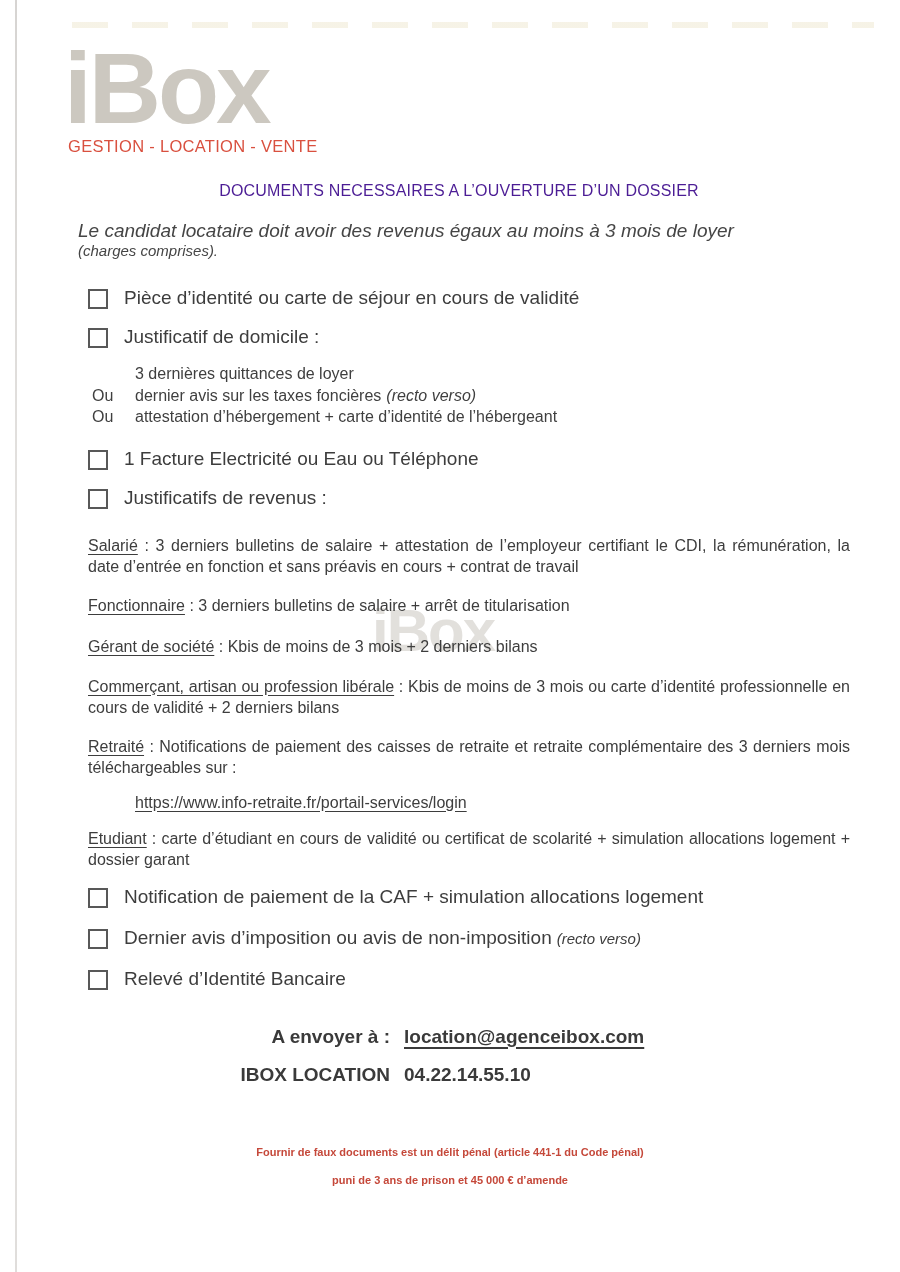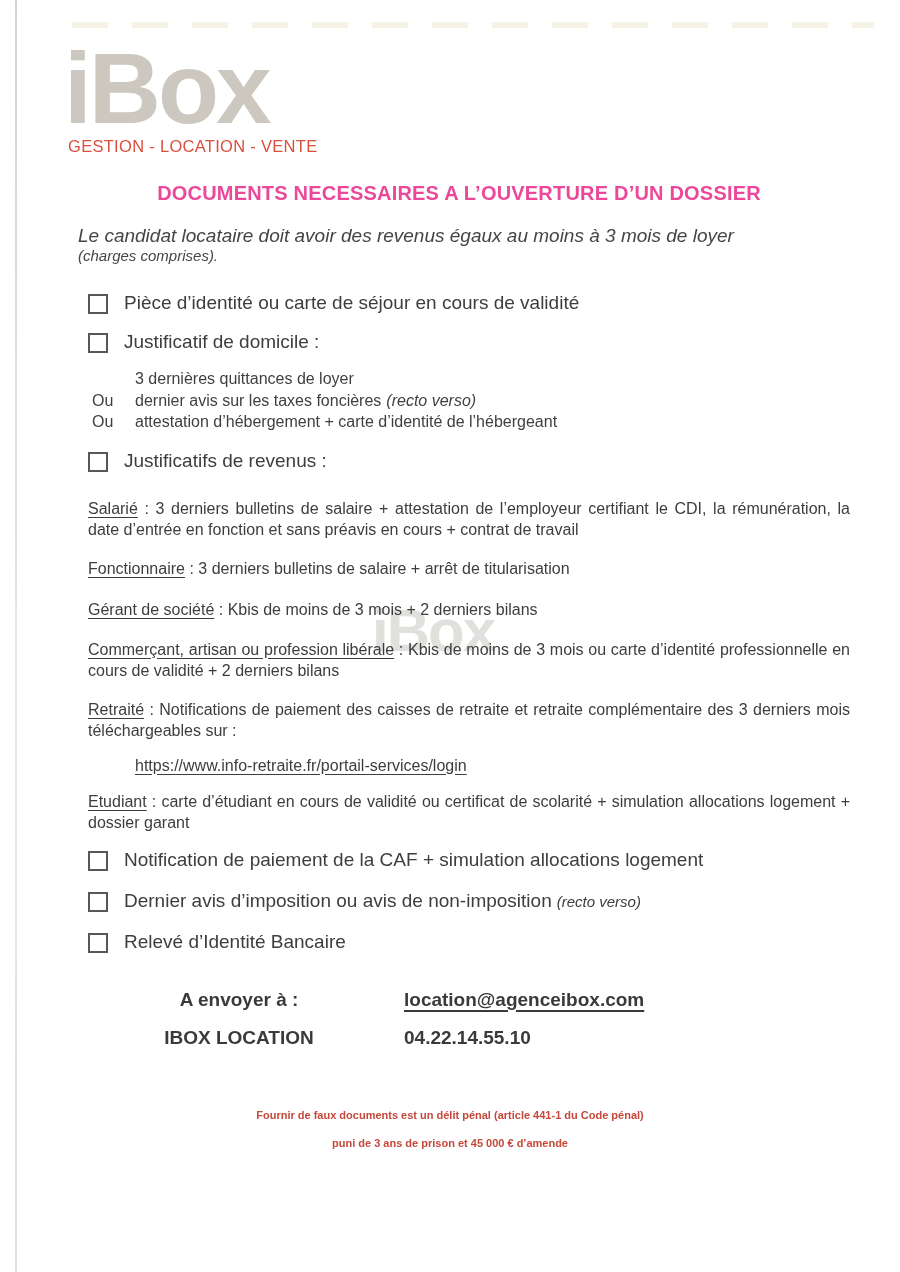--- a/index.html
+++ b/index.html
@@ -16,21 +16,21 @@
     font-size:60px;font-weight:bold;letter-spacing:-2px;color:#cbc7c1;opacity:.55;}
 
   .content{position:relative;z-index:1;padding:42px 50px 0 88px;}
 
   
   .logo{margin-left:-24px;}
   .logo-text{font-size:100px;line-height:.92;font-weight:bold;letter-spacing:-3px;color:#ccc8c0;}
   .logo-tag{margin-top:3px;margin-left:4px;font-size:16.5px;letter-spacing:.3px;color:#d9503f;}
 
   .title{margin-top:26px;margin-left:-20px;text-align:center;
-    font-size:20px;font-weight:bold;color:#ec4899;letter-spacing:.2px;}
+    font-size:16px;font-weight:normal;color:#4c1d95;letter-spacing:.2px;}
 
   .intro{margin-top:20px;margin-left:-10px;font-style:italic;color:#454545;}
   .intro-1{font-size:19px;}
   .intro-2{font-size:15px;margin-top:0;}
 
   
   .check-item{display:flex;align-items:flex-start;gap:16px;font-size:19px;color:#3d3d3d;}
   .cbox{flex:0 0 auto;width:16px;height:16px;border:2px solid #585858;background:#fff;margin-top:2px;}
   .ci-1{margin-top:28px}.ci-2{margin-top:17px}.ci-3{margin-top:20px}.ci-4{margin-top:17px}
   .ci-5{margin-top:14px}.ci-6{margin-top:19px}.ci-7{margin-top:19px}
@@ -45,21 +45,21 @@
   .sec{font-size:16px;line-height:21px;text-align:justify;color:#3d3d3d;}
   .sec-h{text-decoration:underline;text-underline-offset:3px;}
   .m26{margin-top:26px}.m20{margin-top:20px}.m19{margin-top:19px}.m18{margin-top:18px}.m16{margin-top:16px}
   .link-line{margin-top:2px;margin-left:47px;font-size:16px;}
   .doc-link{color:#3d3d3d;text-decoration:underline;text-underline-offset:3px;cursor:pointer;}
 
   
   .footer{margin-top:36px;font-size:19px;font-weight:bold;color:#3a3a3a;}
   .f-row{display:flex;align-items:baseline;}
   .f-row + .f-row{margin-top:16px;}
-  .f-label{flex:0 0 302px;text-align:center;}
+  .f-label{flex:0 0 302px;text-align:right;}
   .f-val{margin-left:14px;}
   .email{color:#3a3a3a;text-decoration:underline;text-decoration-thickness:2px;text-underline-offset:4px;cursor:pointer;}
 
   
   .warning{margin-top:52px;margin-left:-88px;margin-right:-50px;text-align:center;
     color:#c5483a;font-weight:bold;font-size:11px;line-height:28px;}
 </style>
 </head>
 <body>
 
@@ -100,20 +100,24 @@
       <div class="sub-line">
         <span class="sub-prefix">Ou</span>
         <span><span>dernier avis sur les taxes foncières</span><span class="sub-note">(recto verso)</span></span>
       </div>
       <div class="sub-line">
         <span class="sub-prefix">Ou</span>
         <span><span>attestation d’hébergement + carte d’identité de l’hébergeant</span><span class="sub-note"></span></span>
       </div>
     </div>
 
+    <div class="check-item ci-3">
+      <span class="cbox"></span>
+      <span>1 Facture Electricité ou Eau ou Téléphone</span>
+    </div>
 
     <div class="check-item ci-4">
       <span class="cbox"></span>
       <span>Justificatifs de revenus :</span>
     </div>
 
     <p class="sec m26"><span class="sec-h">Salarié</span><span> : 3 derniers bulletins de salaire + attestation de l’employeur certifiant le CDI, la rémunération, la date d’entrée en fonction et sans préavis en cours + contrat de travail</span></p>
 
     <p class="sec m18"><span class="sec-h">Fonctionnaire</span><span> : 3 derniers bulletins de salaire + arrêt de titularisation</span></p>
 

